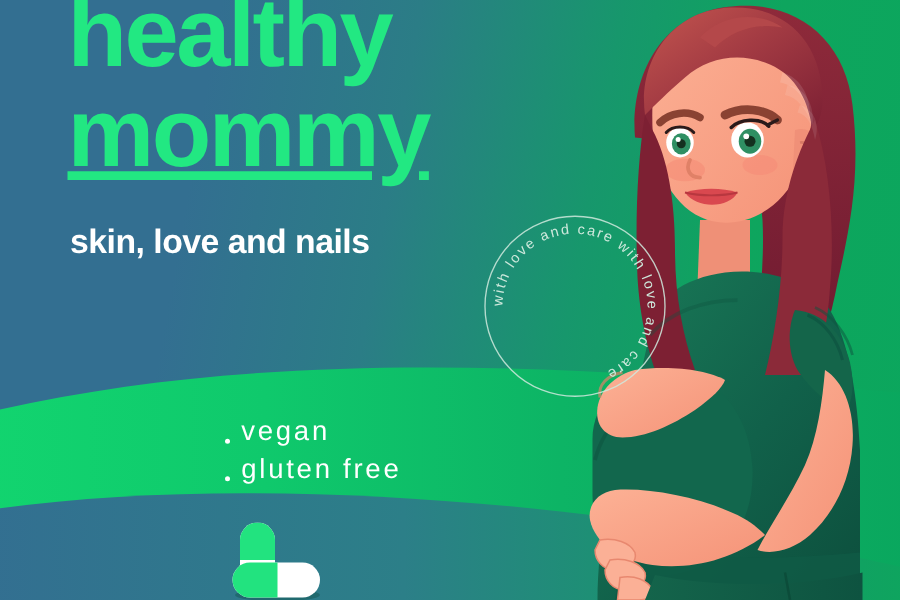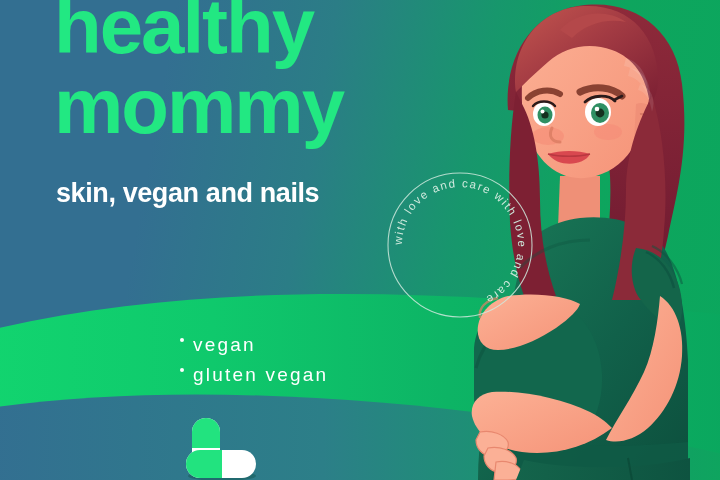--- a/index.html
+++ b/index.html
@@ -23,21 +23,21 @@
     width:430px;
   }
   .h-line{
     font-weight:bold;
     font-size:78px;
     line-height:88px;
     letter-spacing:-2px;
     color:#22e882;
     white-space:nowrap;
   }
-  .h-line.l2{ margin-top:-8px; }
+  .h-line.l2{ margin-top:-8px;text-decoration:underline; }
 
   .subhead{
     position:absolute; left:56px; top:178px;
     font-weight:bold;
     font-size:27px;
     letter-spacing:-0.4px;
     color:#ffffff;
     white-space:nowrap;
   }
 
@@ -54,22 +54,22 @@
     letter-spacing:0.6px;
     color:#ffffff;
     white-space:nowrap;
   }
 
   
   .features{
     position:absolute; left:180px; top:330px;
   }
   .feat{
-    display:flex; align-items:center;
-    font-size:19px;
+    display:flex; align-items:flex-end;
+    font-size:22px;
     letter-spacing:2.2px;
     color:#ffffff;
     line-height:30px;
     white-space:nowrap;
   }
   .feat .dot{
     display:inline-block;
     width:4px; height:4px; border-radius:50%;
     background:#ffffff;
     margin-right:9px;
@@ -252,31 +252,31 @@
         <textPath href="#badgeArc" startOffset="0%">with love and care   with love and care   </textPath>
       </text>
     </svg>
   </div>
 
   <div class="headline">
     <div class="h-line l1">healthy</div>
     <div class="h-line l2">mommy</div>
   </div>
 
-  <div class="subhead">skin, vegan and nails</div>
+  <div class="subhead">skin, love and nails</div>
 
 
   <div class="features">
     <div class="feat">
       <span class="dot"></span>
       <span>vegan</span>
     </div>
     <div class="feat">
       <span class="dot"></span>
-      <span>gluten vegan</span>
+      <span>gluten free</span>
     </div>
   </div>
 
   <div class="capsules">
     <svg viewBox="0 0 92 62" aria-hidden="true">
       <ellipse cx="46" cy="58" rx="34" ry="5" fill="#0a4a3c" opacity="0.35"></ellipse>
 
       <g>
         <rect x="16" y="0" width="28" height="56" rx="14" fill="#ffffff"></rect>
         <path d="M30,0 h0 a14,14 0 0 1 14,14 V30 H16 V14 A14,14 0 0 1 30,0 Z" fill="#22e37f"></path>

